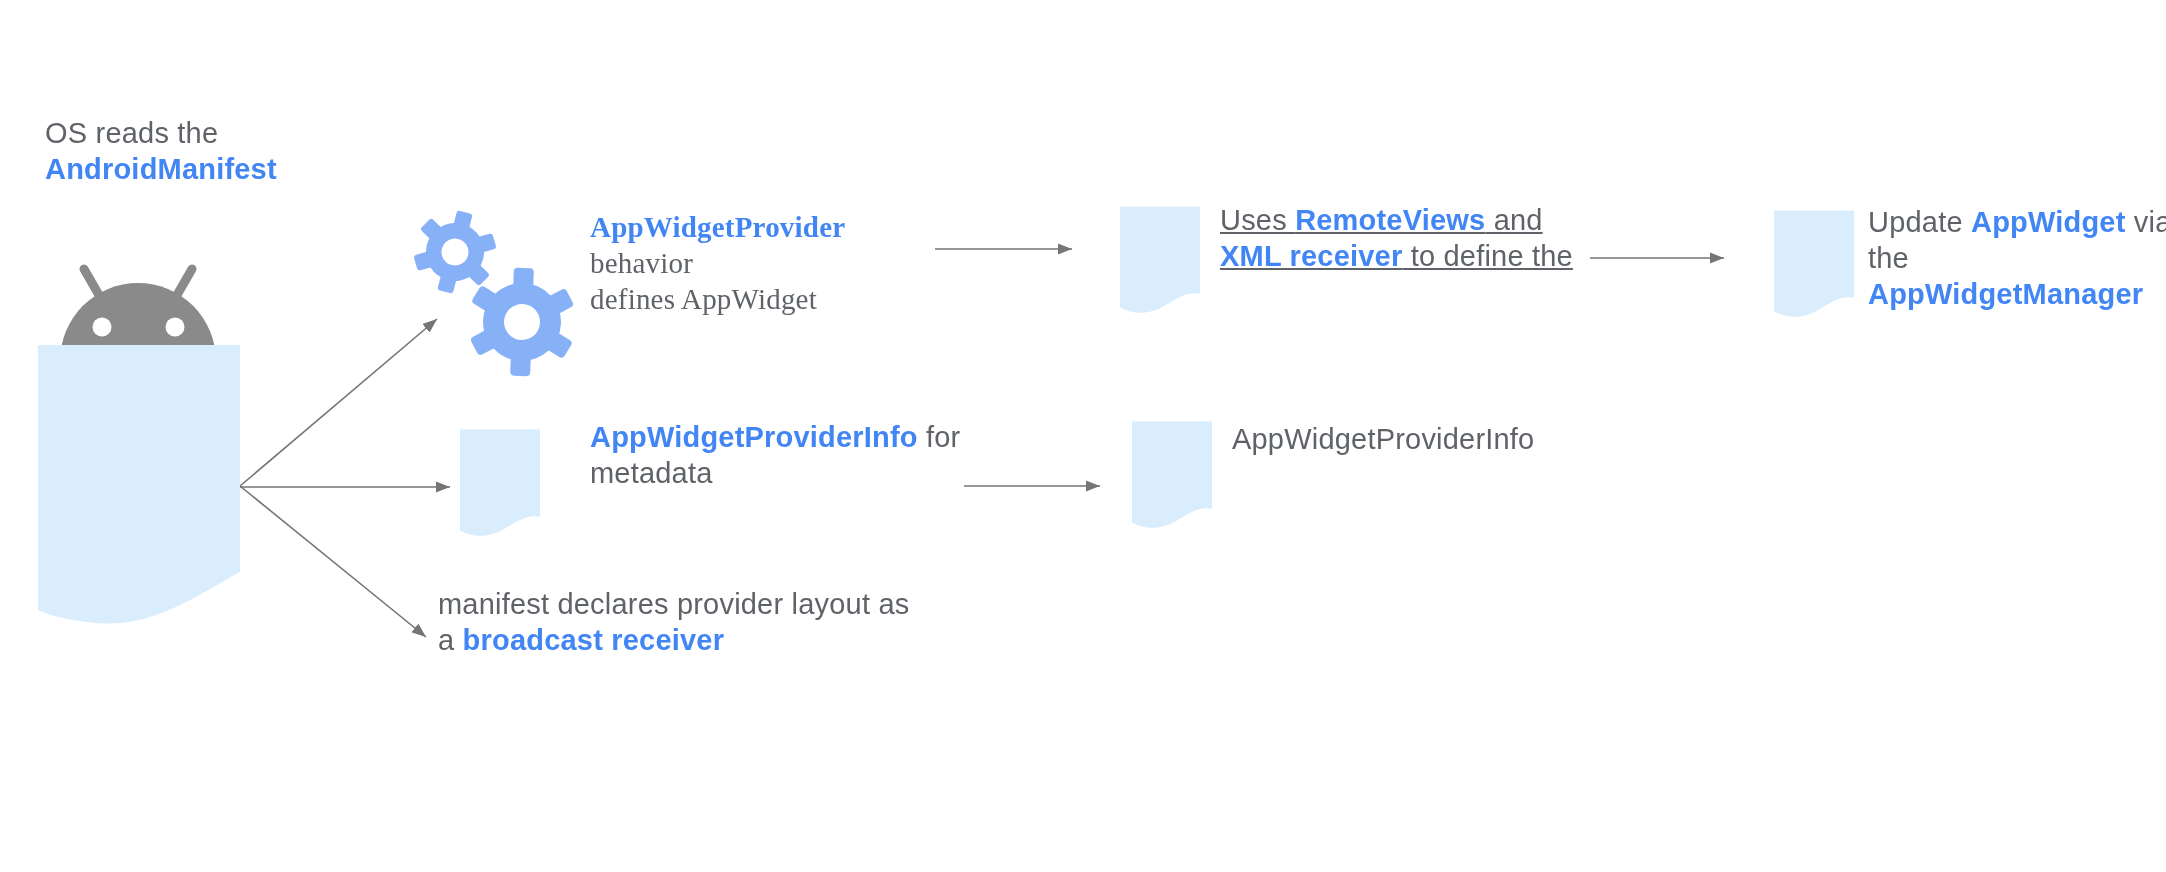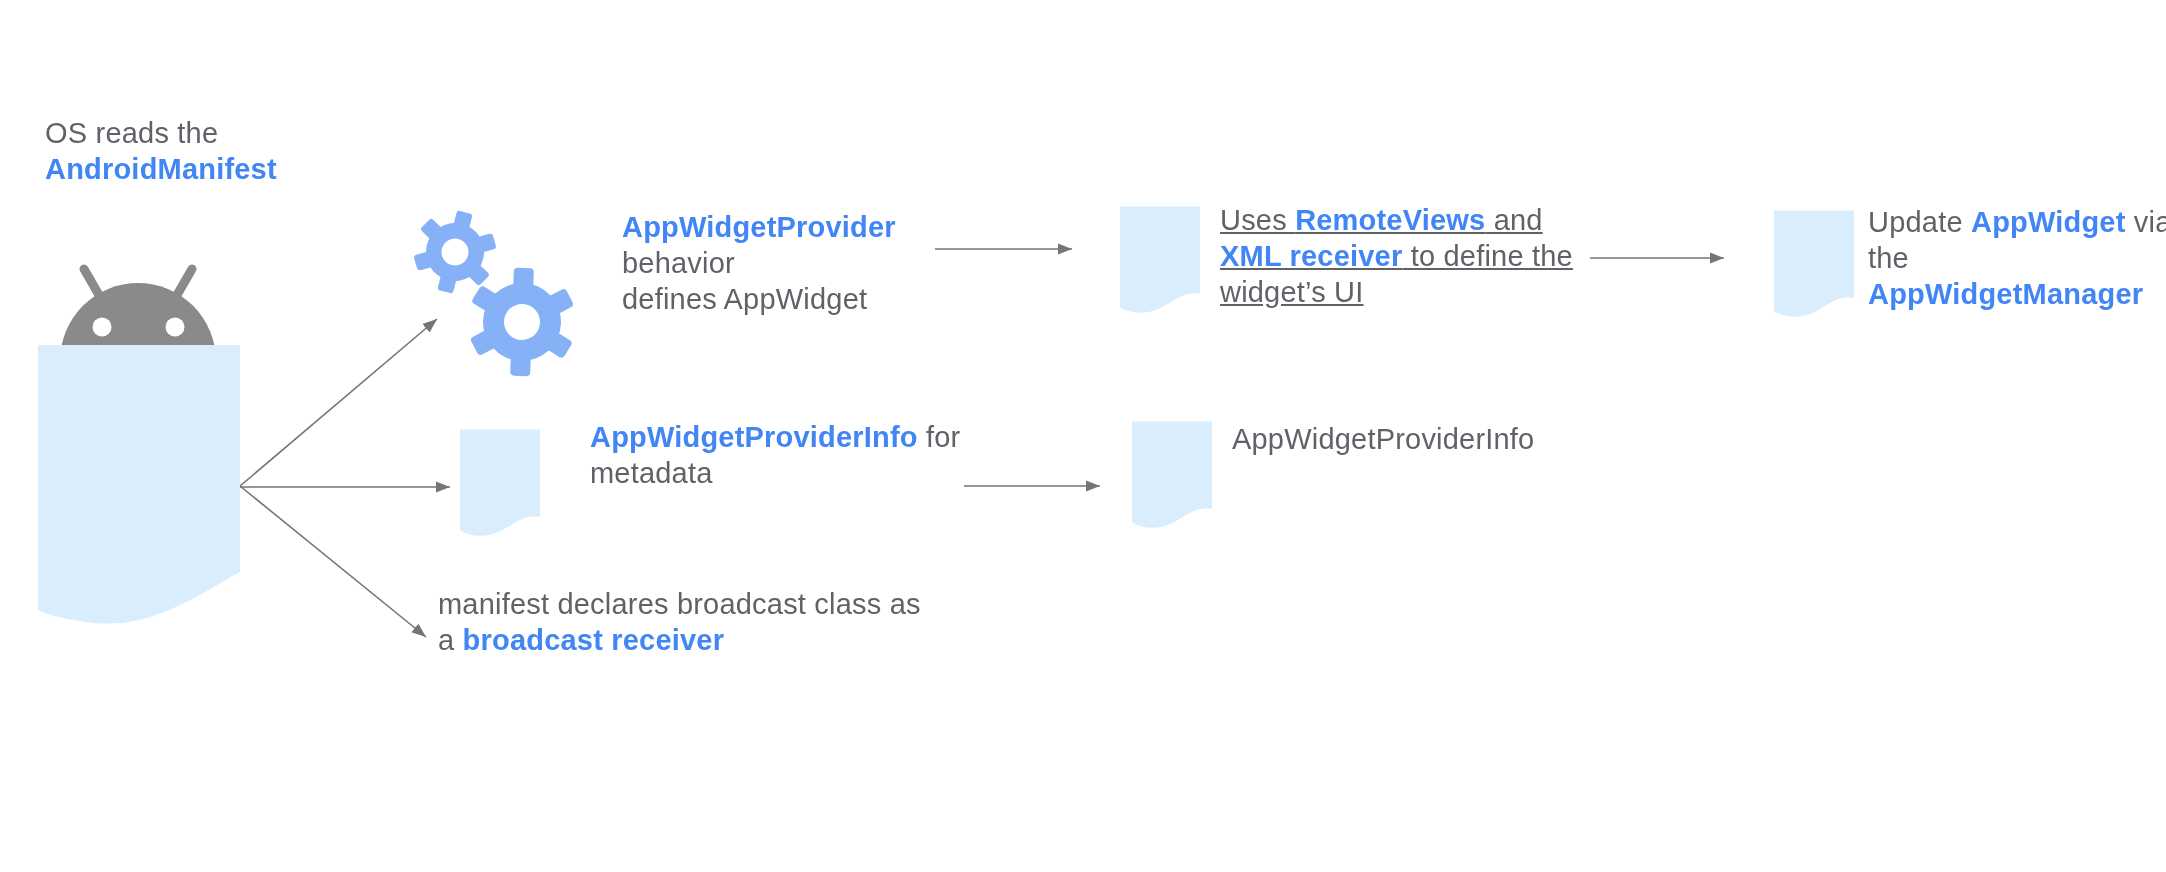--- a/index.html
+++ b/index.html
@@ -81,33 +81,32 @@
         <rect x="-10" y="-54" width="20" height="20" rx="4" transform="rotate(60)"></rect>
         <rect x="-10" y="-54" width="20" height="20" rx="4" transform="rotate(120)"></rect>
         <rect x="-10" y="-54" width="20" height="20" rx="4" transform="rotate(180)"></rect>
         <rect x="-10" y="-54" width="20" height="20" rx="4" transform="rotate(240)"></rect>
         <rect x="-10" y="-54" width="20" height="20" rx="4" transform="rotate(300)"></rect>
       </g>
       <circle r="18" fill="#ffffff"></circle>
     </g>
   </svg>
 
-  <div class="label" style="left:622px; top:209px;">
+  <div class="label" style="left:590px; top:209px;font-family:Liberation Serif, serif;">
     <div class="ln b">AppWidgetProvider</div>
     <div class="ln">behavior</div>
     <div class="ln">defines AppWidget</div>
   </div>
 
   <svg class="abs" style="left:1120px; top:206px;" width="80" height="112" viewBox="0 0 78 108">
     <path fill="#d9edfd" d="M0,0 H78 V85 C62,82 52,93 39,99 C24,106 10,104 0,98 Z"></path>
   </svg>
   <div class="label" style="left:1220px; top:202px;text-decoration:underline;">
     <div class="ln"><span>Uses </span><span class="b">RemoteViews</span><span> and</span></div>
     <div class="ln"><span class="b">XML receiver</span><span> to define the</span></div>
-    <div class="ln">widget’s UI</div>
   </div>
 
   <svg class="abs" style="left:1774px; top:210px;" width="80" height="112" viewBox="0 0 78 108">
     <path fill="#d9edfd" d="M0,0 H78 V85 C62,82 52,93 39,99 C24,106 10,104 0,98 Z"></path>
   </svg>
   <div class="label" style="left:1868px; top:204px;">
     <div class="ln"><span>Update </span><span class="b">AppWidget</span><span> via</span></div>
     <div class="ln">the</div>
     <div class="ln b">AppWidgetManager</div>
   </div>
@@ -121,17 +120,17 @@
   </div>
 
   <svg class="abs" style="left:1132px; top:421px;" width="80" height="112" viewBox="0 0 78 108">
     <path fill="#d9edfd" d="M0,0 H78 V85 C62,82 52,93 39,99 C24,106 10,104 0,98 Z"></path>
   </svg>
   <div class="label" style="left:1232px; top:421px;">
     <div class="ln">AppWidgetProviderInfo</div>
   </div>
 
   <div class="label" style="left:438px; top:586px;">
-    <div class="ln">manifest declares broadcast class as</div>
+    <div class="ln">manifest declares provider layout as</div>
     <div class="ln"><span>a </span><span class="b">broadcast receiver</span></div>
   </div>
 
 </div>
 
 </body></html>

